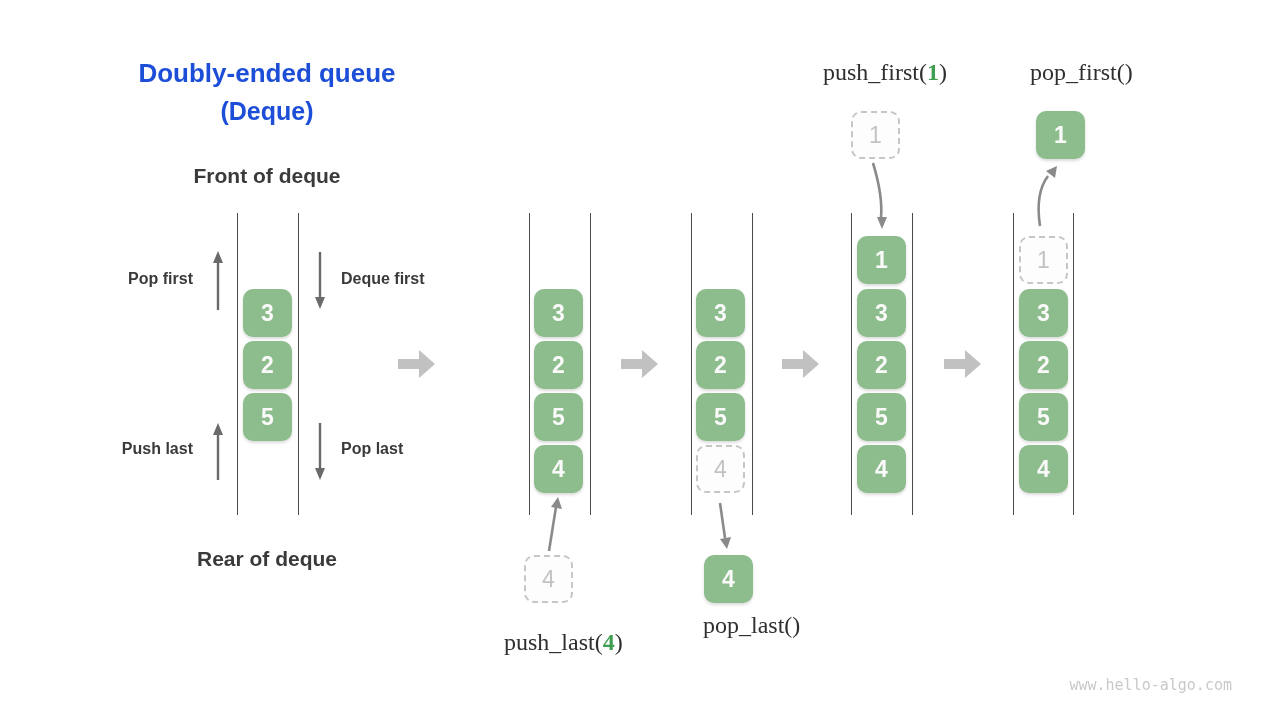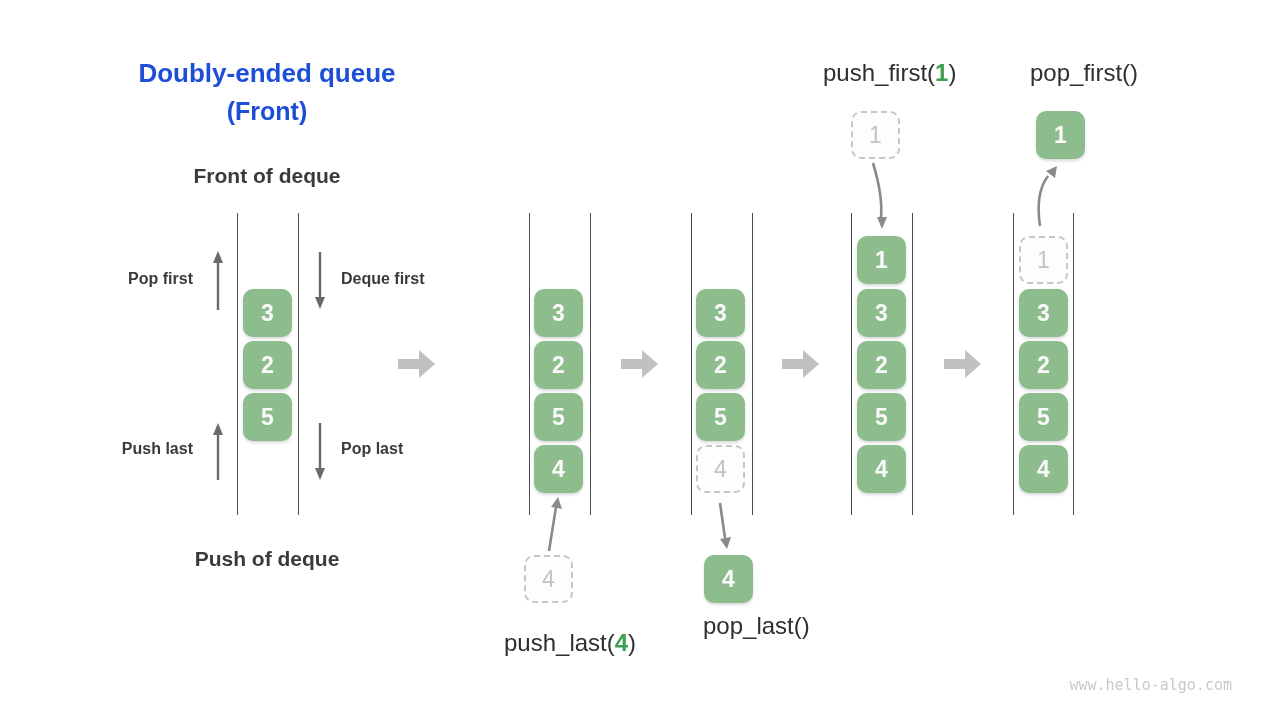--- a/index.html
+++ b/index.html
@@ -28,45 +28,45 @@
 
   
   .cell{width:49px;height:48px;border-radius:10px;background:#8dbd8d;color:#fafafa;
         font-size:23px;font-weight:700;line-height:48px;text-align:center;
         box-shadow:0 2px 3px rgba(0,0,0,0.14);}
   .ghost{width:49px;height:48px;border-radius:10px;box-sizing:border-box;
          border:2px dashed #c6c6c6;background:#fdfdfd;color:#c2c2c2;
          font-size:23px;font-weight:400;line-height:44px;text-align:center;}
 
   
-  .code{font-family:Liberation Sans, sans-serif;font-size:24px;color:#2f2f2f;white-space:nowrap;}
+  .code{font-family:Liberation Serif, serif;font-size:24px;color:#2f2f2f;white-space:nowrap;}
   .code .arg{color:#3f9e4f;font-weight:700;}
 
   .watermark{right:48px;top:676px;font-family:"DejaVu Sans Mono",monospace;
              font-size:15px;color:#c9c9c9;}
 
   svg.overlay{position:absolute;left:0;top:0;pointer-events:none;}
   .thin-arrow{stroke:#6a6a6a;stroke-width:2.4;fill:none;}
   .thin-head{fill:#6a6a6a;stroke:none;}
   .conn{stroke:#8a8a8a;stroke-width:2.6;fill:none;}
   .conn-head{fill:#8a8a8a;stroke:none;}
   .bigarrow{fill:#c1c1c1;stroke:none;}
 </style>
 </head>
 <body>
 
 <div class="canvas">
 
   <div class="abs title">
     <div class="l1">Doubly-ended queue</div>
-    <div class="l2">(Front)</div>
+    <div class="l2">(Deque)</div>
   </div>
 
   <div class="abs biglbl front">Front of deque</div>
-  <div class="abs biglbl rear">Push of deque</div>
+  <div class="abs biglbl rear">Rear of deque</div>
 
   <div class="abs sidelbl lbl-popfirst">Pop first</div>
   <div class="abs sidelbl lbl-pushfirst">Deque first</div>
   <div class="abs sidelbl lbl-pushlast">Push last</div>
   <div class="abs sidelbl lbl-poplast">Pop last</div>
 
   <div class="abs channel" style="left:237px;width:62px;"></div>
   <div class="abs channel" style="left:529px;width:62px;"></div>
   <div class="abs channel" style="left:691px;width:62px;"></div>
   <div class="abs channel" style="left:851px;width:62px;"></div>

